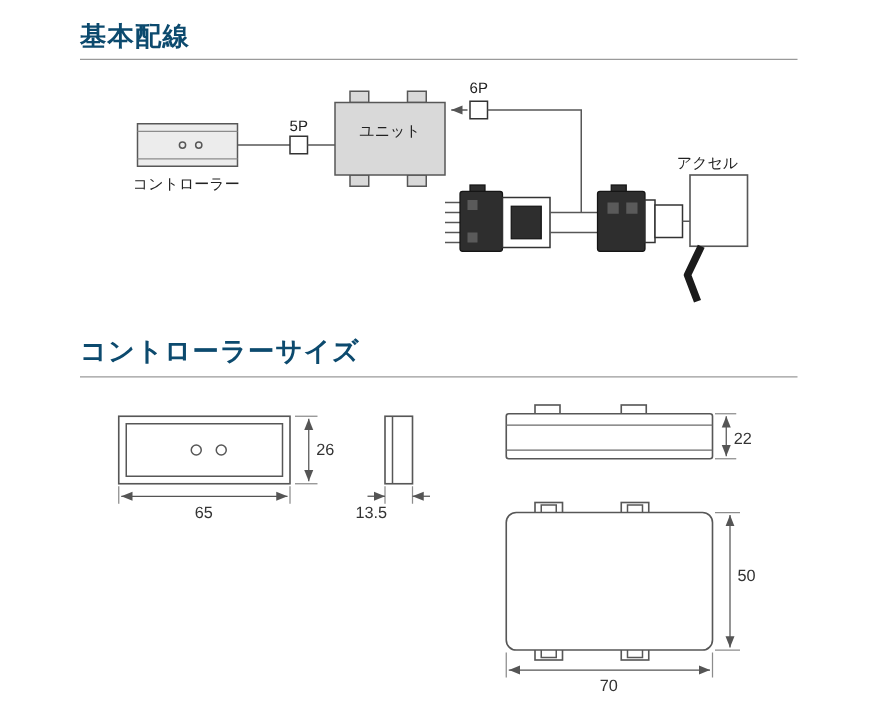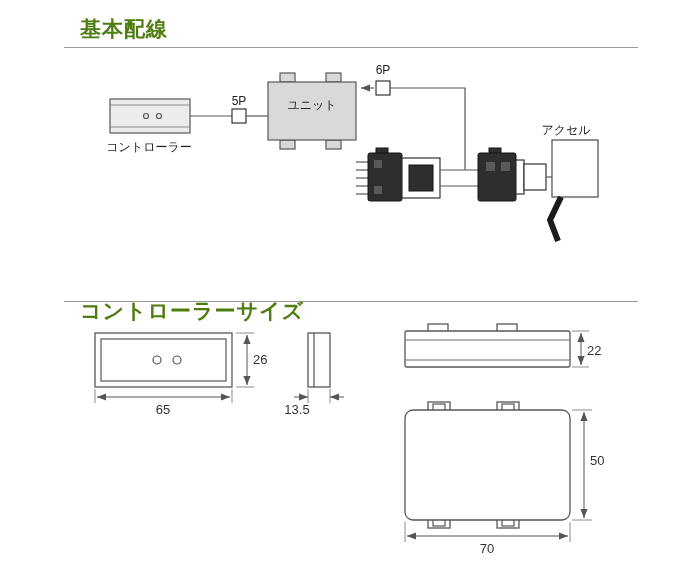--- a/index.html
+++ b/index.html
@@ -1,19 +1,19 @@
 <!DOCTYPE html>
 <html><head>
 <meta charset="utf-8">
 <style>
   * { margin:0; padding:0; box-sizing:border-box; }
   html,body { background:#ffffff; }
   body { font-family:"Liberation Sans", sans-serif; }
   .page { position:relative; width:700px; height:582px; background:#ffffff; overflow:hidden; }
-  .heading { position:absolute; left:80px; font-size:21px; font-weight:bold; color:#4d7c0f; letter-spacing:1px; white-space:nowrap; }
+  .heading { position:absolute; left:64px; font-size:21px; font-weight:bold; color:#0c4a6e; letter-spacing:1px; white-space:nowrap; }
   .rule { position:absolute; left:64px; width:574px; height:1px; background:#9a9a9a; }
   svg.diagram { position:absolute; top:0; left:0; }
   svg text { font-family:"Liberation Sans", sans-serif; fill:#222222; }
   .lbl { font-size:12px; }
   .dim { font-size:13px; fill:#333333; }
   .s    { stroke:#575757; stroke-width:1.2; fill:none; }
   .box  { stroke:#575757; stroke-width:1.3; fill:#ffffff; }
   .flight { fill:#ececec; stroke:#575757; stroke-width:1.2; }
   .funit  { fill:#d9d9d9; stroke:#575757; stroke-width:1.2; }
   .dark   { fill:#2e2e2e; stroke:#151515; stroke-width:1; }
@@ -25,21 +25,21 @@
   .cable  { stroke:#1b1b1b; stroke-width:6; fill:none; stroke-linejoin:round; }
 </style>
 </head>
 <body>
 
 <div class="page">
 
   <div class="heading" style="top:15px;">基本配線</div>
   <div class="rule" style="top:47px;"></div>
 
-  <div class="heading" style="top:267px;margin-top:30px;">コントローラーサイズ</div>
+  <div class="heading" style="top:267px;">コントローラーサイズ</div>
   <div class="rule" style="top:301px;"></div>
 
   <svg class="diagram" width="700" height="582" viewBox="0 0 700 582">
     <defs>
       <marker id="arrow" viewBox="0 0 10 8" refX="10" refY="4" markerWidth="9" markerHeight="8" orient="auto-start-reverse" markerUnits="userSpaceOnUse">
         <path d="M0,0 L10,4 L0,8 Z" fill="#555555"></path>
       </marker>
     </defs>
 
     <g>

